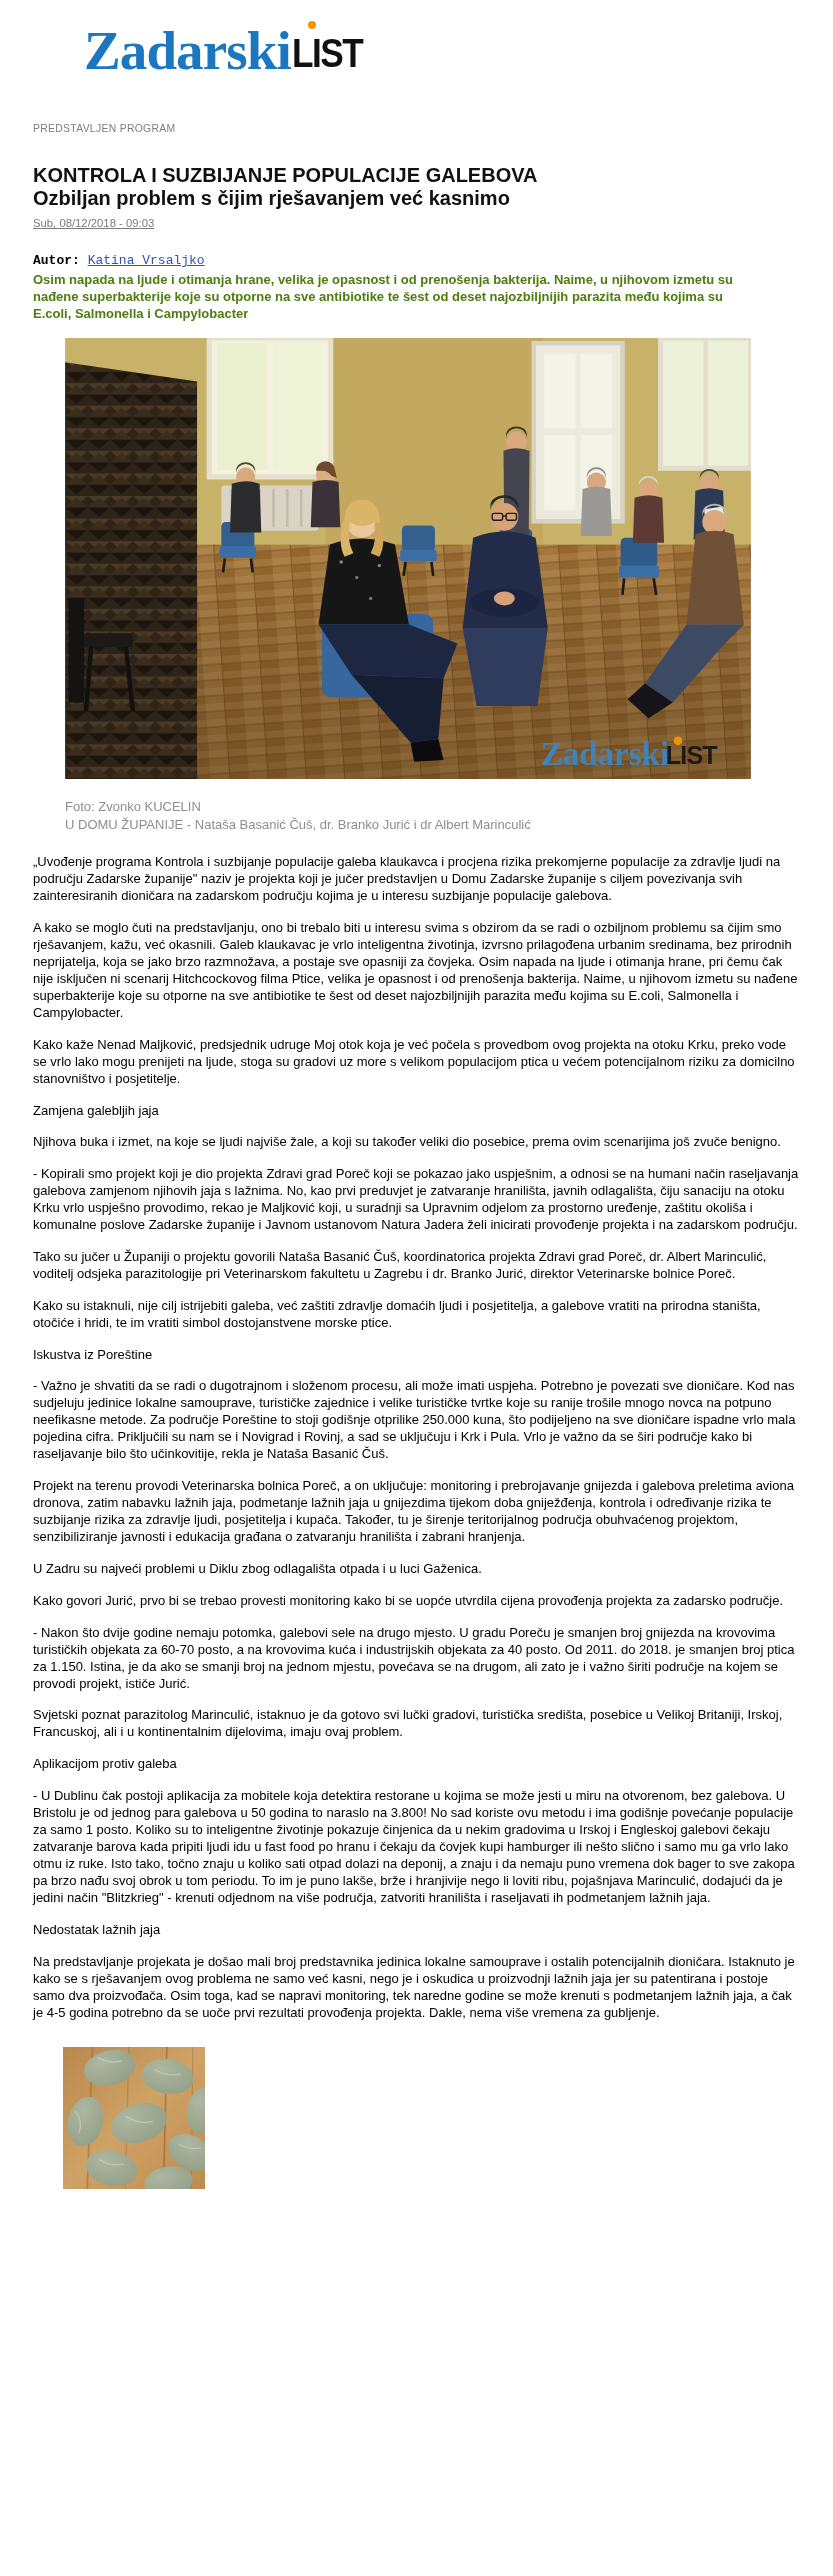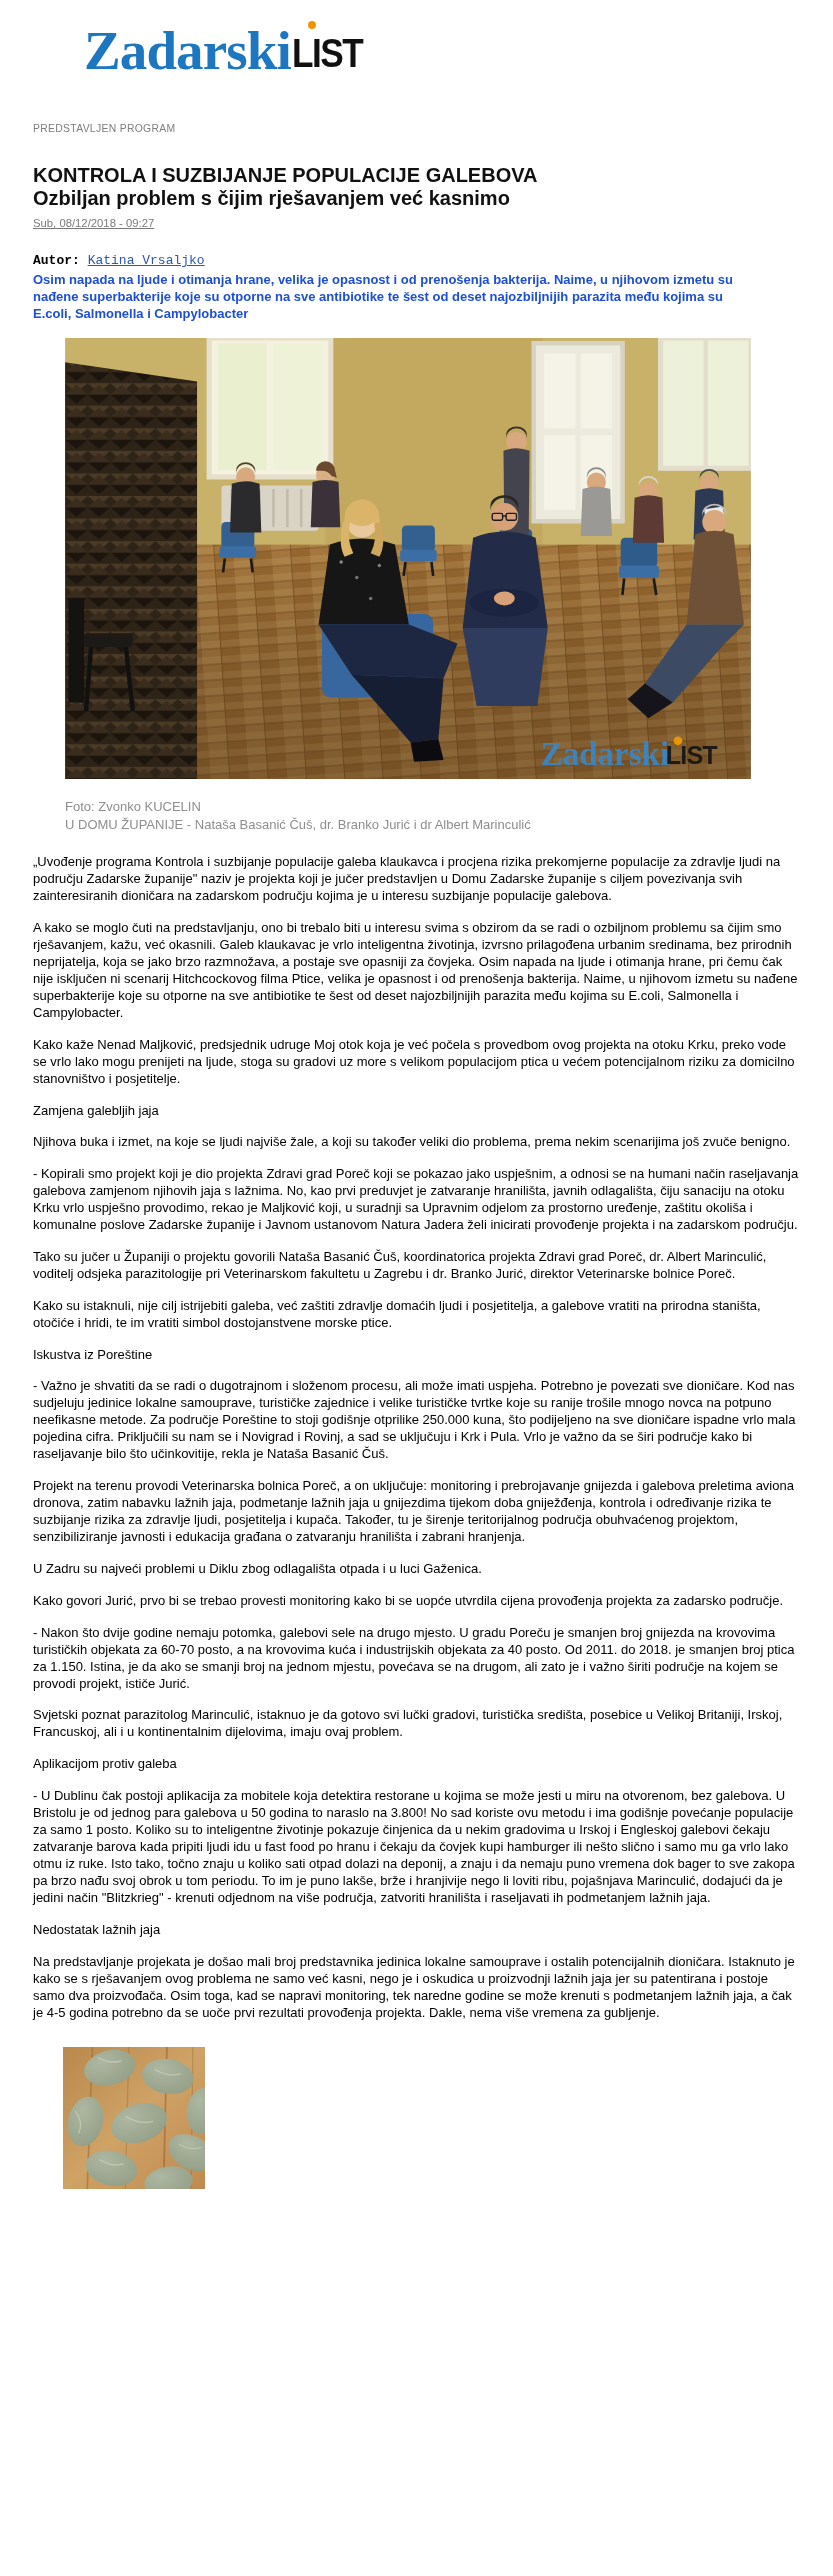--- a/index.html
+++ b/index.html
@@ -35,21 +35,21 @@
   h1.title {
     margin:29.5px 33px 0; font-size:20px; line-height:23.4px; font-weight:700; color:#111;
   }
   .pubdate {
     display:inline-block; margin:7px 0 0 33px; color:#7a7a7a; font-size:11.3px;
     text-decoration:underline;
   }
   .byline { margin:22px 33px 0; font-size:13px; line-height:17.4px;font-family:Liberation Mono, monospace; }
   .byline .lbl { font-weight:700; color:#000; }
   .byline a { color:#2a56b4; text-decoration:underline; cursor:pointer; }
-  .lede { margin:0.9px 33px 0; font-size:13px; font-weight:700; line-height:17.4px; color:#1d4ed8; }
+  .lede { margin:0.9px 33px 0; font-size:13px; font-weight:700; line-height:17.4px; color:#4d7c0f; }
 
   
   figure.mainphoto { margin:15.6px 0 0 65px; width:686px; }
   figure.mainphoto svg { display:block; }
   .caption { width:686px; color:#8e8e8e; font-size:13px; line-height:17.4px; padding-top:19px; }
 
   
   .articlebody { margin:20px 33px 0; width:769px; }
   .articlebody p { font-size:13px; line-height:17px; margin:0 0 14.8px; color:#000; }
   .articlebody p.subhead { font-weight:400; }
@@ -74,21 +74,21 @@
   
   <div class="kicker">PREDSTAVLJEN PROGRAM</div>
 
   
   <h1 class="title">
     <span>KONTROLA I SUZBIJANJE POPULACIJE GALEBOVA</span><br>
     <span>Ozbiljan problem s čijim rješavanjem već kasnimo</span>
   </h1>
 
   
-  <span class="pubdate">Sub, 08/12/2018 - 09:27</span>
+  <span class="pubdate">Sub, 08/12/2018 - 09:03</span>
 
   
   <div class="byline">
     <span class="lbl">Autor:</span>
     <a>Katina Vrsaljko</a>
   </div>
 
   
   <div class="lede">Osim napada na ljude i otimanja hrane, velika je opasnost i od prenošenja bakterija. Naime, u njihovom izmetu su nađene superbakterije koje su otporne na sve antibiotike te šest od deset najozbiljnijih parazita među kojima su E.coli, Salmonella i Campylobacter</div>
 
@@ -257,21 +257,21 @@
       <div>U DOMU ŽUPANIJE - Nataša Basanić Čuš, dr. Branko Jurić i dr Albert Marinculić</div>
     </figcaption>
   </figure>
 
   
   <div class="articlebody">
     <p>„Uvođenje programa Kontrola i suzbijanje populacije galeba klaukavca i procjena rizika prekomjerne populacije za zdravlje ljudi na području Zadarske županije" naziv je projekta koji je jučer predstavljen u Domu Zadarske županije s ciljem povezivanja svih zainteresiranih dioničara na zadarskom području kojima je u interesu suzbijanje populacije galebova.</p>
     <p>A kako se moglo čuti na predstavljanju, ono bi trebalo biti u interesu svima s obzirom da se radi o ozbiljnom problemu sa čijim smo rješavanjem, kažu, već okasnili. Galeb klaukavac je vrlo inteligentna životinja, izvrsno prilagođena urbanim sredinama, bez prirodnih neprijatelja, koja se jako brzo razmnožava, a postaje sve opasniji za čovjeka. Osim napada na ljude i otimanja hrane, pri čemu čak nije isključen ni scenarij Hitchcockovog filma Ptice, velika je opasnost i od prenošenja bakterija. Naime, u njihovom izmetu su nađene superbakterije koje su otporne na sve antibiotike te šest od deset najozbiljnijih parazita među kojima su E.coli, Salmonella i Campylobacter.</p>
     <p>Kako kaže Nenad Maljković, predsjednik udruge Moj otok koja je već počela s provedbom ovog projekta na otoku Krku, preko vode se vrlo lako mogu prenijeti na ljude, stoga su gradovi uz more s velikom populacijom ptica u većem potencijalnom riziku za domicilno stanovništvo i posjetitelje.</p>
     <p class="subhead">Zamjena galebljih jaja</p>
-    <p>Njihova buka i izmet, na koje se ljudi najviše žale, a koji su također veliki dio problema, prema nekim scenarijima još zvuče benigno.</p>
+    <p>Njihova buka i izmet, na koje se ljudi najviše žale, a koji su također veliki dio posebice, prema ovim scenarijima još zvuče benigno.</p>
     <p>- Kopirali smo projekt koji je dio projekta Zdravi grad Poreč koji se pokazao jako uspješnim, a odnosi se na humani način raseljavanja galebova zamjenom njihovih jaja s lažnima. No, kao prvi preduvjet je zatvaranje hranilišta, javnih odlagališta, čiju sanaciju na otoku Krku vrlo uspješno provodimo, rekao je Maljković koji, u suradnji sa Upravnim odjelom za prostorno uređenje, zaštitu okoliša i komunalne poslove Zadarske županije i Javnom ustanovom Natura Jadera želi inicirati provođenje projekta i na zadarskom području.</p>
     <p>Tako su jučer u Županiji o projektu govorili Nataša Basanić Čuš, koordinatorica projekta Zdravi grad Poreč, dr. Albert Marinculić, voditelj odsjeka parazitologije pri Veterinarskom fakultetu u Zagrebu i dr. Branko Jurić, direktor Veterinarske bolnice Poreč.</p>
     <p>Kako su istaknuli, nije cilj istrijebiti galeba, već zaštiti zdravlje domaćih ljudi i posjetitelja, a galebove vratiti na prirodna staništa, otočiće i hridi, te im vratiti simbol dostojanstvene morske ptice.</p>
     <p class="subhead">Iskustva iz Poreštine</p>
     <p>- Važno je shvatiti da se radi o dugotrajnom i složenom procesu, ali može imati uspjeha. Potrebno je povezati sve dioničare. Kod nas sudjeluju jedinice lokalne samouprave, turističke zajednice i velike turističke tvrtke koje su ranije trošile mnogo novca na potpuno neefikasne metode. Za područje Poreštine to stoji godišnje otprilike 250.000 kuna, što podijeljeno na sve dioničare ispadne vrlo mala pojedina cifra. Priključili su nam se i Novigrad i Rovinj, a sad se uključuju i Krk i Pula. Vrlo je važno da se širi područje kako bi raseljavanje bilo što učinkovitije, rekla je Nataša Basanić Čuš.</p>
     <p>Projekt na terenu provodi Veterinarska bolnica Poreč, a on uključuje: monitoring i prebrojavanje gnijezda i galebova preletima aviona dronova, zatim nabavku lažnih jaja, podmetanje lažnih jaja u gnijezdima tijekom doba gniježđenja, kontrola i određivanje rizika te suzbijanje rizika za zdravlje ljudi, posjetitelja i kupača. Također, tu je širenje teritorijalnog područja obuhvaćenog projektom, senzibiliziranje javnosti i edukacija građana o zatvaranju hranilišta i zabrani hranjenja.</p>
     <p>U Zadru su najveći problemi u Diklu zbog odlagališta otpada i u luci Gaženica.</p>
     <p>Kako govori Jurić, prvo bi se trebao provesti monitoring kako bi se uopće utvrdila cijena provođenja projekta za zadarsko područje.</p>
     <p>- Nakon što dvije godine nemaju potomka, galebovi sele na drugo mjesto. U gradu Poreču je smanjen broj gnijezda na krovovima turističkih objekata za 60-70 posto, a na krovovima kuća i industrijskih objekata za 40 posto. Od 2011. do 2018. je smanjen broj ptica za 1.150. Istina, je da ako se smanji broj na jednom mjestu, povećava se na drugom, ali zato je i važno širiti područje na kojem se provodi projekt, ističe Jurić.</p>
     <p>Svjetski poznat parazitolog Marinculić, istaknuo je da gotovo svi lučki gradovi, turistička središta, posebice u Velikoj Britaniji, Irskoj, Francuskoj, ali i u kontinentalnim dijelovima, imaju ovaj problem.</p>

